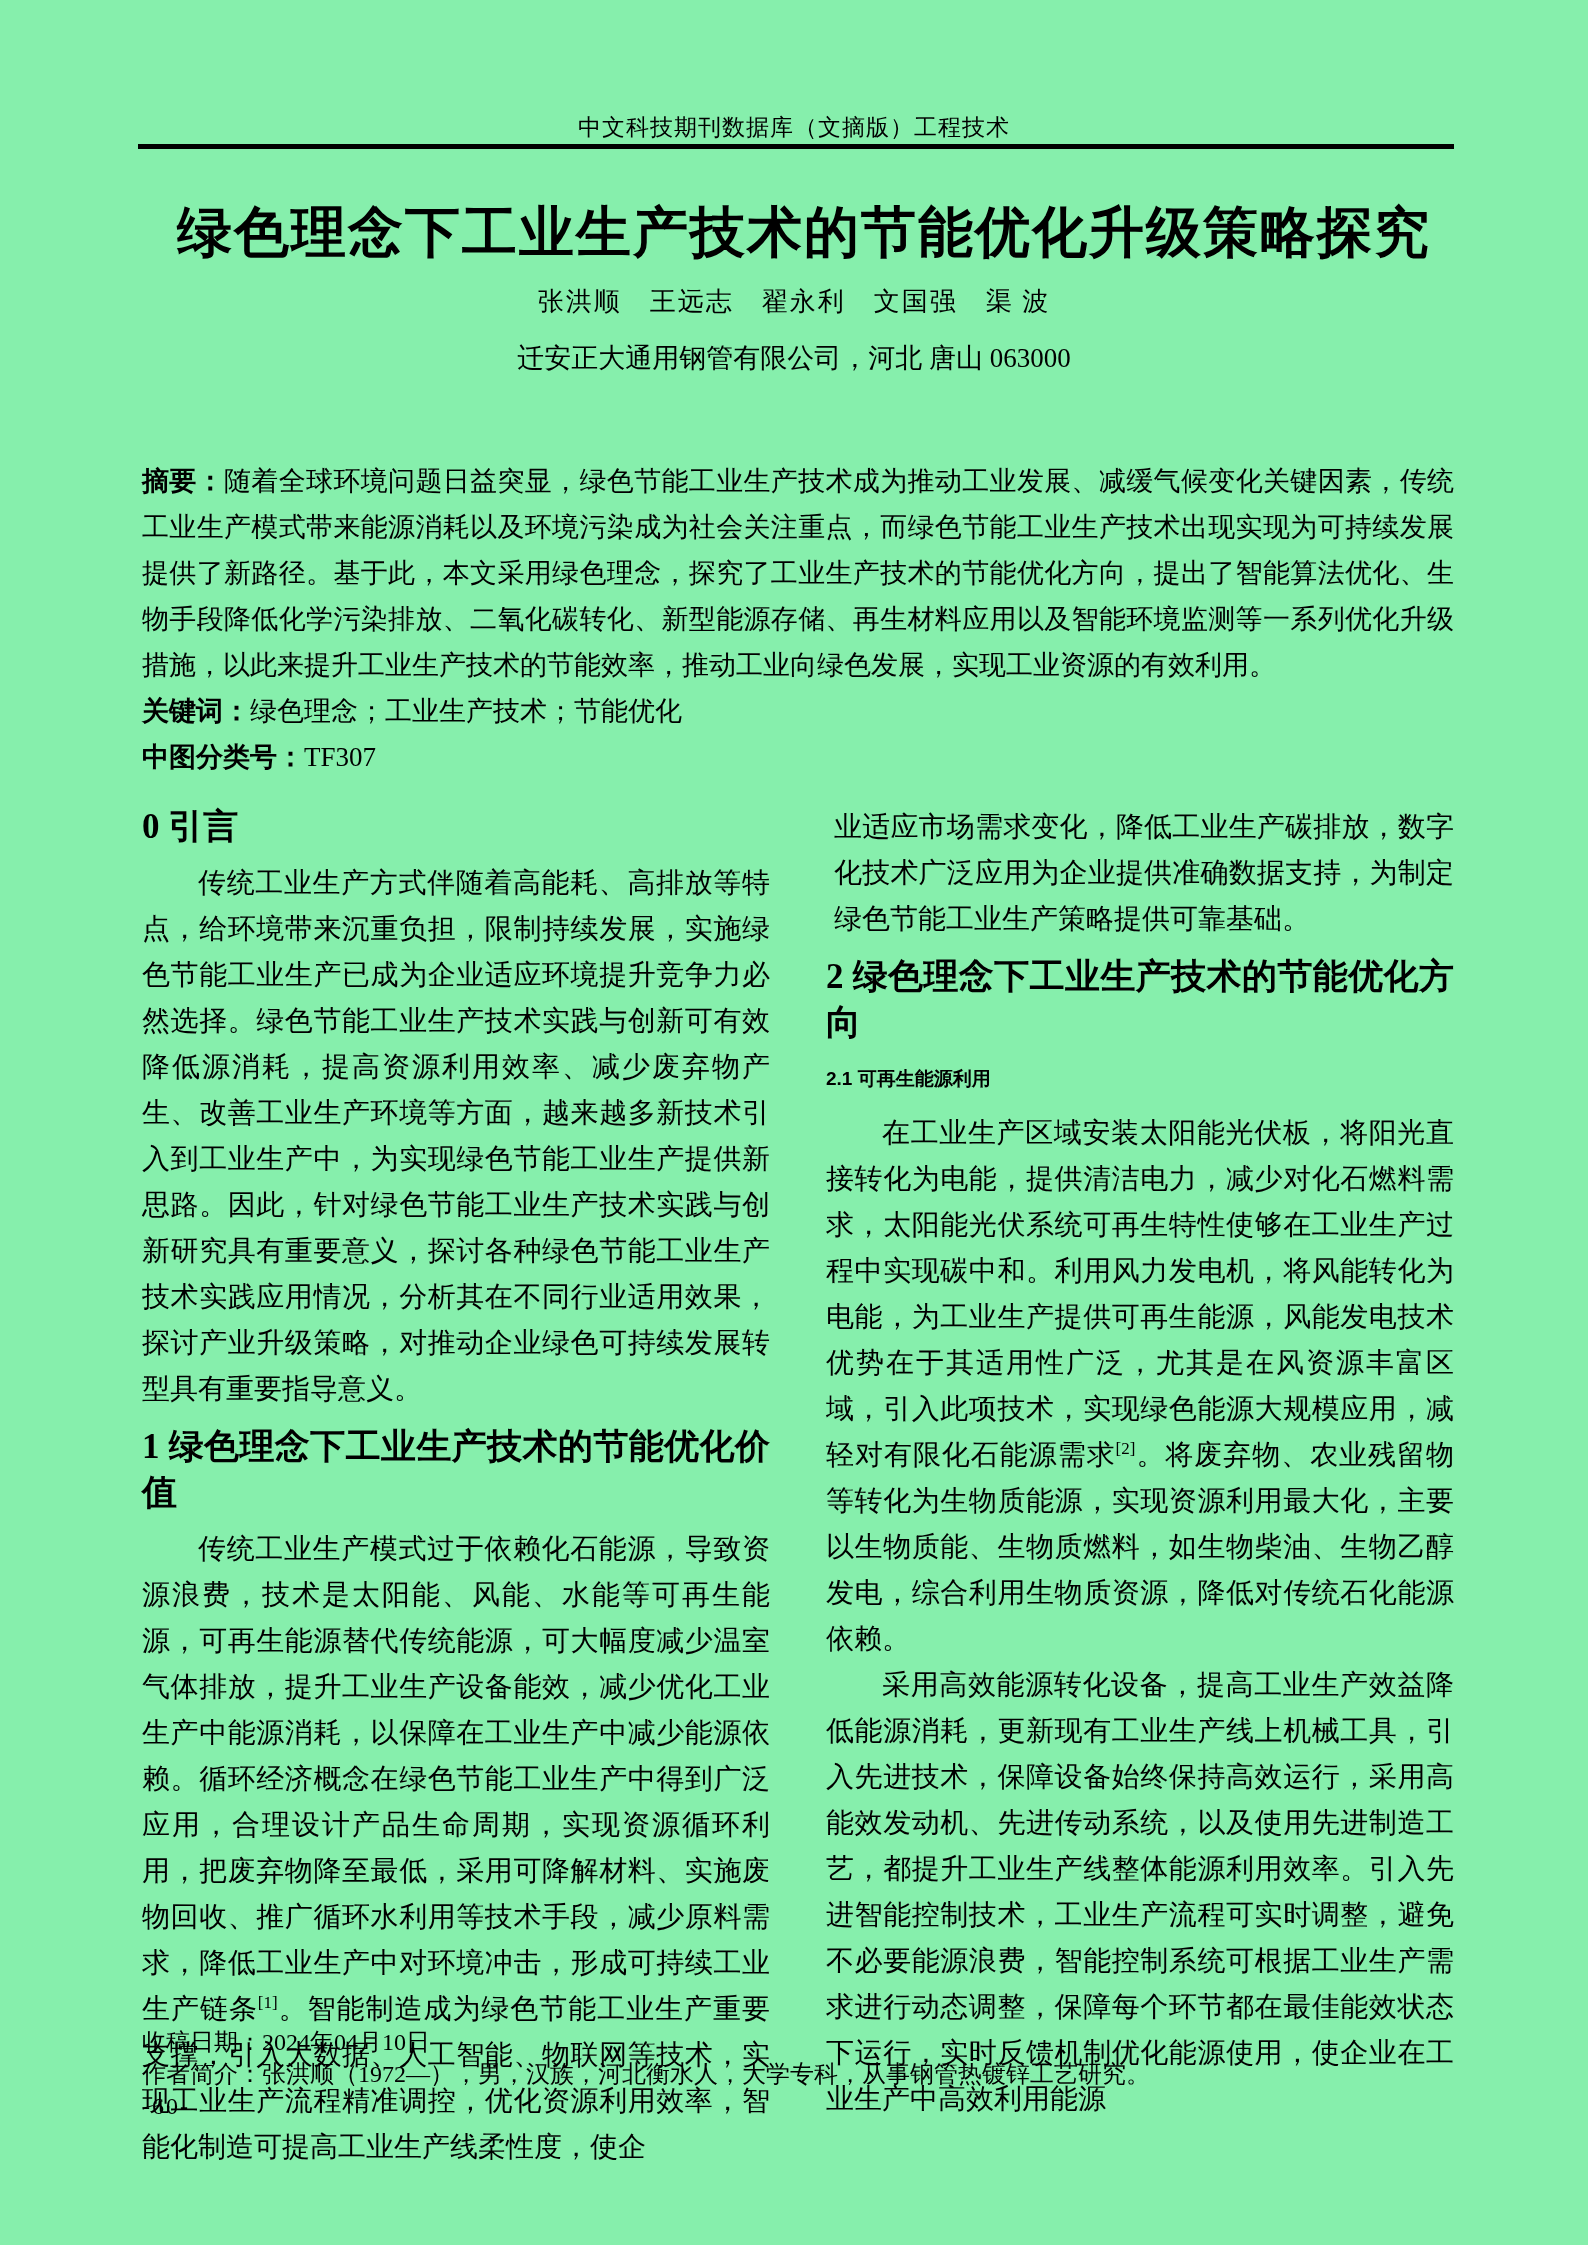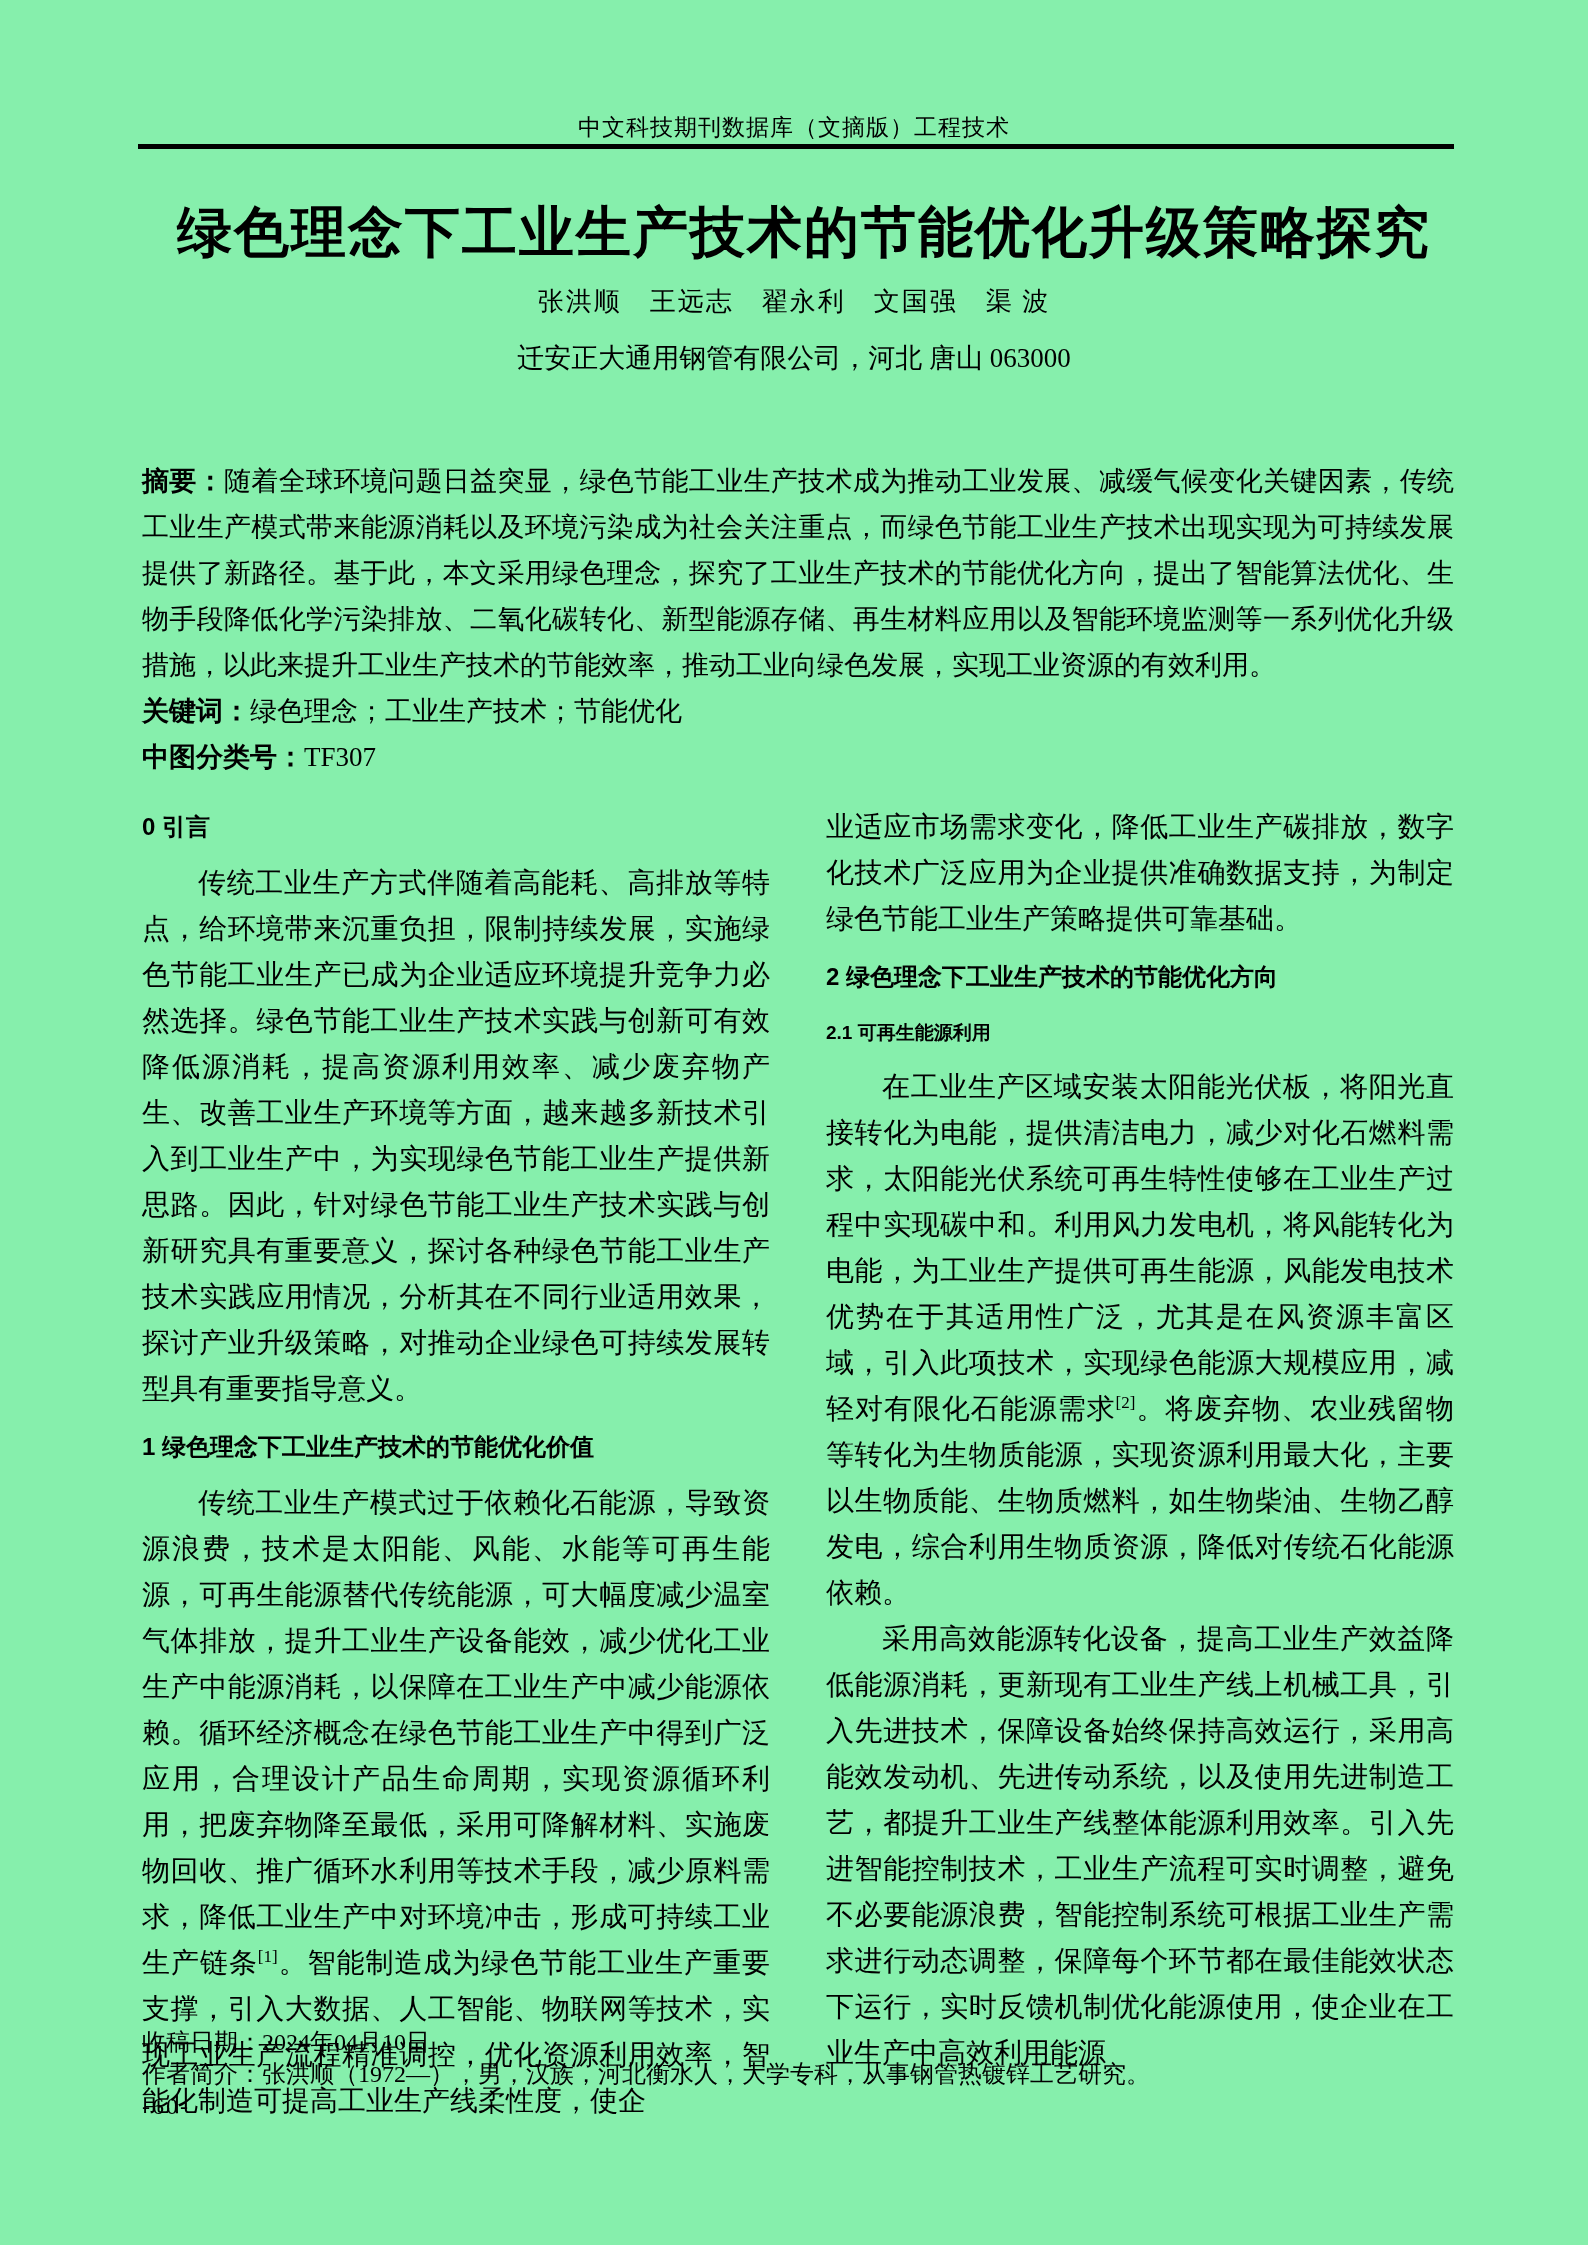--- a/index.html
+++ b/index.html
@@ -87,27 +87,27 @@
     font-size: 28px;
     line-height: 46px;
     text-align: justify;
   }
   .col-left  { left: 142px; }
   .col-right { left: 826px; }
   .col p {
     margin: 0;
     text-indent: 2em;
   }
-  .col p.no-indent { text-indent: 0; }
+  .col p.no-indent { text-indent: 0; margin-left: 8px; }
   h2.sec {
     margin: 12px 0 10px 0;
-    font-size: 24px;
+    font-size: 35px;
     line-height: 46px;
     font-weight: bold;
-    font-family: Liberation Sans, sans-serif;
+    font-family: Liberation Serif, serif;
   }
   h2.sec.first { margin-top: 0; }
   h3.subsec {
     margin: 8px 0 8px 0;
     font-size: 19px;
     line-height: 46px;
     font-weight: bold;
     font-family: "Liberation Sans", "DejaVu Sans", sans-serif;
   }
   sup.ref {

